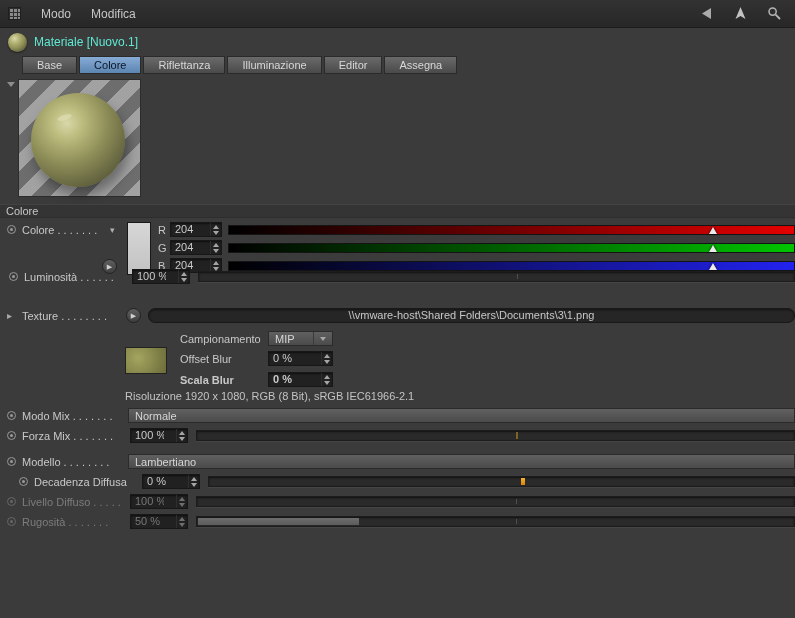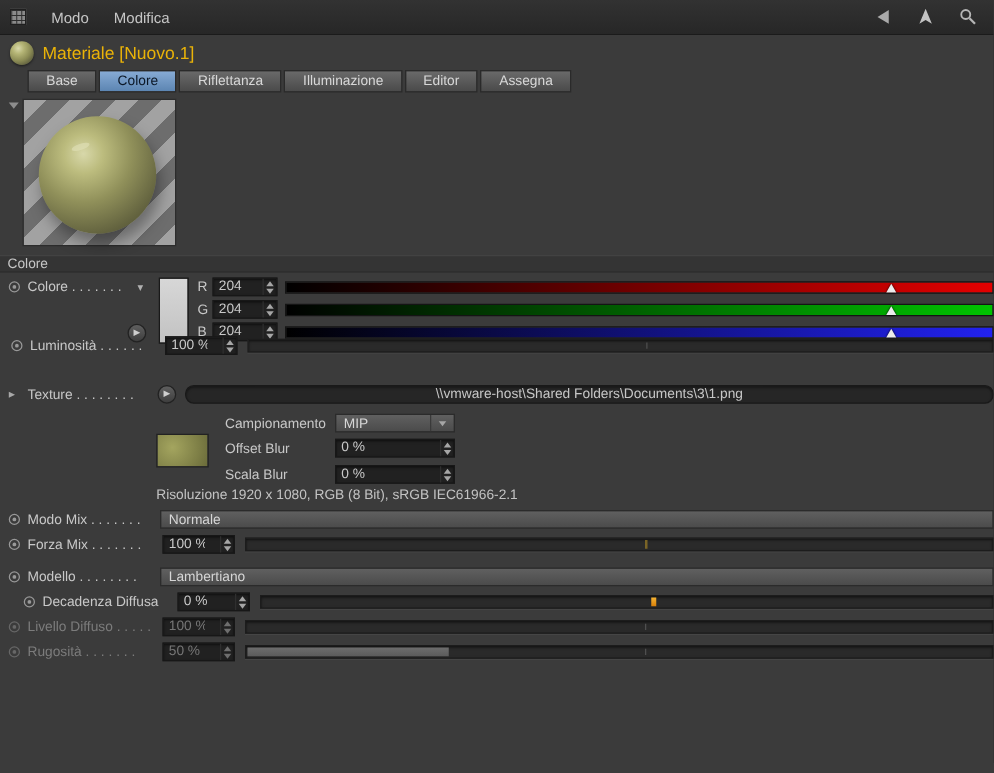--- a/index.html
+++ b/index.html
@@ -26,21 +26,21 @@
   .menu-item{padding:0 10px;font-size:12px;color:#c6c6c6;line-height:28px;cursor:default;}
   .menu-right{margin-left:auto;display:flex;align-items:center;gap:16px;padding-right:4px;}
   .micon{display:flex;align-items:center;justify-content:center;width:18px;height:18px;}
   
   .title-row{position:absolute;left:0;top:28px;right:0;height:28px;display:flex;align-items:center;padding-left:8px;}
   .mini-sphere{
     width:19px;height:19px;border-radius:50%;margin-right:7px;flex:none;
     background:radial-gradient(circle at 35% 30%,#d9d9ab 0%,#b4b475 25%,#8c8c55 55%,#55553a 85%,#3c3c28 100%);
     box-shadow:0 1px 2px rgba(0,0,0,.5);
   }
-  .title-text{font-size:14px;color:#eab308;}
+  .title-text{font-size:12px;color:#5eead4;}
   
   .tabs{position:absolute;left:5px;top:56px;right:0;height:19px;display:flex;padding-left:17px;}
   .tab{
     height:18px;line-height:16px;padding:0 14px;margin-right:2px;
     background:linear-gradient(#6a6a6a,#4a4a4a);
     border:1px solid #2a2a2a;color:#d8d8d8;font-size:11px;cursor:default;text-align:center;
   }
   .tab.selected{background:linear-gradient(#87abd5,#5c85b2);color:#0b1726;}
   
   .preview-expander{position:absolute;left:7px;top:82px;width:0;height:0;
@@ -71,21 +71,21 @@
   .plabel{width:104px;flex:none;white-space:nowrap;overflow:hidden;color:#c8c8c8;}
   .tri-right{color:#a8a8a8;font-size:10px;width:15px;flex:none;}
   .caret{color:#b0b0b0;font-size:9px;margin-left:-6px;width:12px;flex:none;}
   .num-input{display:flex;height:15px;background:#212121;border:1px solid #171717;
     box-shadow:inset 0 1px 2px rgba(0,0,0,.55);align-items:stretch;flex:none;}
   .num-input .val{flex:1;padding-left:4px;line-height:13px;color:#c9c9c9;overflow:hidden;white-space:nowrap;}
   .spin{width:11px;flex:none;border-left:1px solid #2f2f2f;display:flex;flex-direction:column;
     align-items:center;justify-content:center;gap:2px;}
   .tri-up{width:0;height:0;border-left:3px solid transparent;border-right:3px solid transparent;border-bottom:4px solid #a6a6a6;}
   .tri-dn{width:0;height:0;border-left:3px solid transparent;border-right:3px solid transparent;border-top:4px solid #a6a6a6;}
-  .w58{width:58px;gap:12px;} .w52{width:52px;} .w84{width:96px;justify-content:flex-end;}
+  .w58{width:58px;gap:12px;} .w52{width:52px;} .w84{width:65px;justify-content:flex-end;}
   .pslider{flex:1;height:11px;margin-left:8px;position:relative;
     background:#2a2a2a;border:1px solid #1c1c1c;
     box-shadow:inset 0 1px 2px rgba(0,0,0,.6),0 1px 0 rgba(255,255,255,.05);}
   .tick{position:absolute;left:53.5%;top:2px;bottom:2px;width:1px;background:#4f4f4f;}
   .tick-amber{position:absolute;left:53.5%;top:1px;bottom:1px;width:2px;background:#7a6426;}
   .marker-orange{position:absolute;left:53.3%;top:1px;bottom:1px;width:4px;
     background:linear-gradient(#f6b433,#d97f08);}
   .fill-gray{position:absolute;left:1px;top:1px;bottom:1px;width:27%;
     background:linear-gradient(#6d6d6d,#5b5b5b);}
   
@@ -278,21 +278,21 @@
     <span class="sub-label">Offset Blur</span>
     <span class="num-input w84">
       <span class="val">0 %</span>
       <span class="spin">
         <i class="tri-up"></i>
         <i class="tri-dn"></i>
       </span>
     </span>
   </div>
 
-  <div class="prow indent" style="top:370px;">
+  <div class="prow indent" style="top:370px;font-weight:bold;">
     <span class="sub-label">Scala Blur</span>
     <span class="num-input w84">
       <span class="val">0 %</span>
       <span class="spin">
         <i class="tri-up"></i>
         <i class="tri-dn"></i>
       </span>
     </span>
   </div>
 

